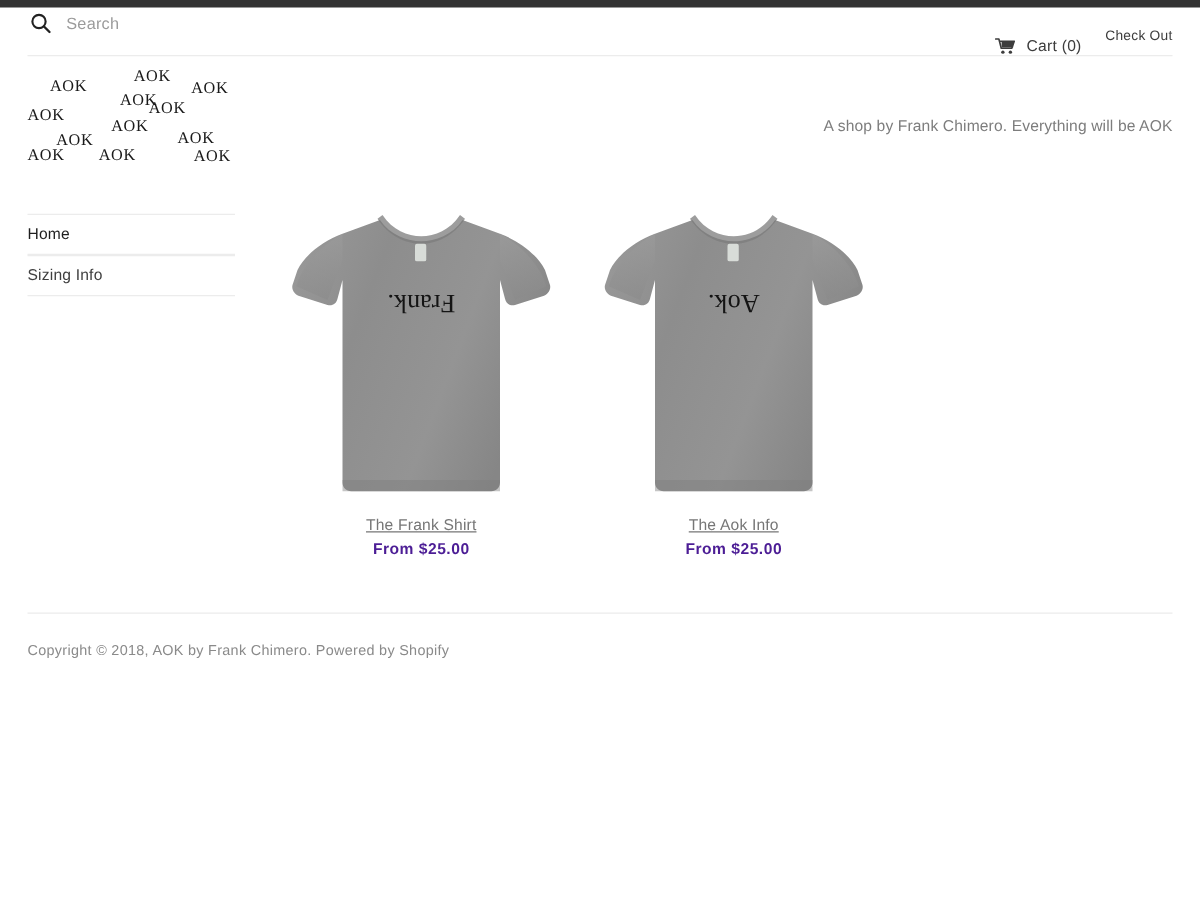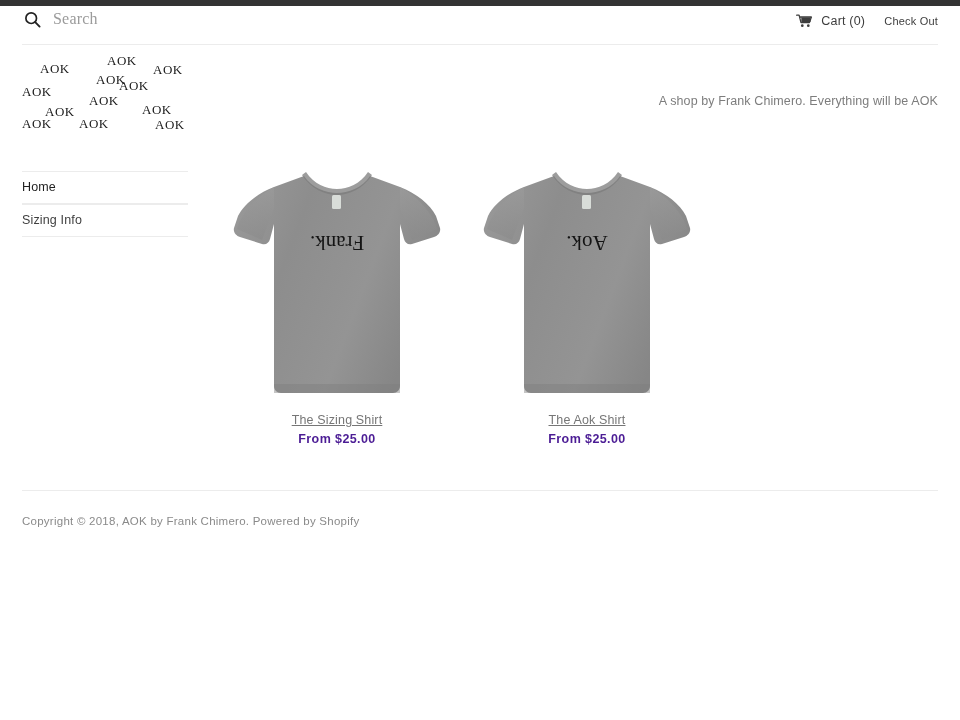--- a/index.html
+++ b/index.html
@@ -24,34 +24,35 @@
     position: absolute; left: 0; top: 6px;
     width: 960px; height: 38px;
   }
   .search-group {
     position: absolute; left: 24px; top: 4px;
     display: flex; align-items: center; gap: 12px;
   }
   .search-icon { display: block; width: 17px; height: 17px; }
   .search-input {
     border: 0; outline: 0; background: transparent;
-    font-family: Liberation Serif, serif;
-    font-size: 16px; color: #7f1d1d;
+    font-family: Liberation Sans, sans-serif;
+    font-size: 13px; color: #7f1d1d;
     width: 200px; padding: 0; letter-spacing: .2px;
   }
   .search-input::placeholder { color: #9b9b9b; opacity: 1; }
 
   .header-right {
     position: absolute; right: 22px; top: 8px;
     display: flex; align-items: center; gap: 19px;
   }
   .cart-link {
     display: flex; align-items: center; gap: 8px;
     font-size: 12.5px; color: #3d3d3d; text-decoration: none;
     letter-spacing: .2px;
+    margin-top: 16px;
   }
   .cart-icon { display: block; width: 17px; height: 14px; }
   .checkout-link {
     font-size: 11px; color: #3d3d3d; text-decoration: none;
     letter-spacing: .2px;
   }
 
   .header-rule {
     position: absolute; left: 22px; top: 44px;
     width: 916px; height: 1px; background: #ececec;
@@ -204,21 +205,21 @@
             </defs>
             <path d="M72 8 C80 20 94 25 105 25 C116 25 130 20 138 8 L168 19 C184 25 198 36 204 48 L208 60 C209 64 206 68 202 69 L180 76 C176 77 173 75 172 71 L168 56 L168 218 C168 222 165 225 161 225 L49 225 C45 225 42 222 42 218 L42 56 L38 71 C37 75 34 77 30 76 L8 69 C4 68 1 64 2 60 L6 48 C12 36 26 25 42 19 Z" fill="url(#g0)"></path>
             <path d="M70 7 C79 21 93 27 105 27 C117 27 131 21 140 7 L136 4 C128 16 116 21 105 21 C94 21 82 16 74 4 Z" fill="#7c7c7c" opacity="0.75"></path>
             <path d="M42 19 C27 27 14 40 7 55 L5 61 L30 72 L42 40 Z" fill="url(#s0)" opacity="0.55"></path>
             <path d="M168 19 C183 27 196 40 203 55 L205 61 L180 72 L168 40 Z" fill="url(#s0)" opacity="0.55"></path>
             <path d="M42 216 L168 216 L168 225 L42 225 Z" fill="#7e7e7e" opacity="0.45"></path>
             <rect x="100" y="27" width="9" height="14" rx="1.5" fill="#d8dcd8"></rect>
             <text class="shirt-text" x="105" y="82" text-anchor="middle" transform="rotate(180 105 75)">Frank.</text>
           </svg>
         </a>
-        <a class="product-title" href="#" style="display: block;">The Sizing Shirt</a>
+        <a class="product-title" href="#" style="display: block;">The Frank Shirt</a>
         <div class="product-price">From  $25.00</div>
       </div>
       <div class="product">
         <a class="product-media" href="#">
           <svg class="shirt-svg" viewBox="0 0 210 232" width="210" height="232">
             <defs>
               <linearGradient id="g1" x1="0" y1="0" x2="1" y2="0.4">
                 <stop offset="0" stop-color="#9a9a9a"></stop>
                 <stop offset="0.35" stop-color="#8d8d8d"></stop>
                 <stop offset="0.72" stop-color="#949494"></stop>
@@ -231,21 +232,21 @@
             </defs>
             <path d="M72 8 C80 20 94 25 105 25 C116 25 130 20 138 8 L168 19 C184 25 198 36 204 48 L208 60 C209 64 206 68 202 69 L180 76 C176 77 173 75 172 71 L168 56 L168 218 C168 222 165 225 161 225 L49 225 C45 225 42 222 42 218 L42 56 L38 71 C37 75 34 77 30 76 L8 69 C4 68 1 64 2 60 L6 48 C12 36 26 25 42 19 Z" fill="url(#g1)"></path>
             <path d="M70 7 C79 21 93 27 105 27 C117 27 131 21 140 7 L136 4 C128 16 116 21 105 21 C94 21 82 16 74 4 Z" fill="#7c7c7c" opacity="0.75"></path>
             <path d="M42 19 C27 27 14 40 7 55 L5 61 L30 72 L42 40 Z" fill="url(#s1)" opacity="0.55"></path>
             <path d="M168 19 C183 27 196 40 203 55 L205 61 L180 72 L168 40 Z" fill="url(#s1)" opacity="0.55"></path>
             <path d="M42 216 L168 216 L168 225 L42 225 Z" fill="#7e7e7e" opacity="0.45"></path>
             <rect x="100" y="27" width="9" height="14" rx="1.5" fill="#d8dcd8"></rect>
             <text class="shirt-text" x="105" y="82" text-anchor="middle" transform="rotate(180 105 75)">Aok.</text>
           </svg>
         </a>
-        <a class="product-title" href="#" style="display: block;">The Aok Shirt</a>
+        <a class="product-title" href="#" style="display: block;">The Aok Info</a>
         <div class="product-price">From  $25.00</div>
       </div>
     </div>
 
   <div class="footer-rule"></div>
   <div class="footer">Copyright © 2018, AOK by Frank Chimero. Powered by Shopify</div>
 
 </div>
 
 </body></html>

